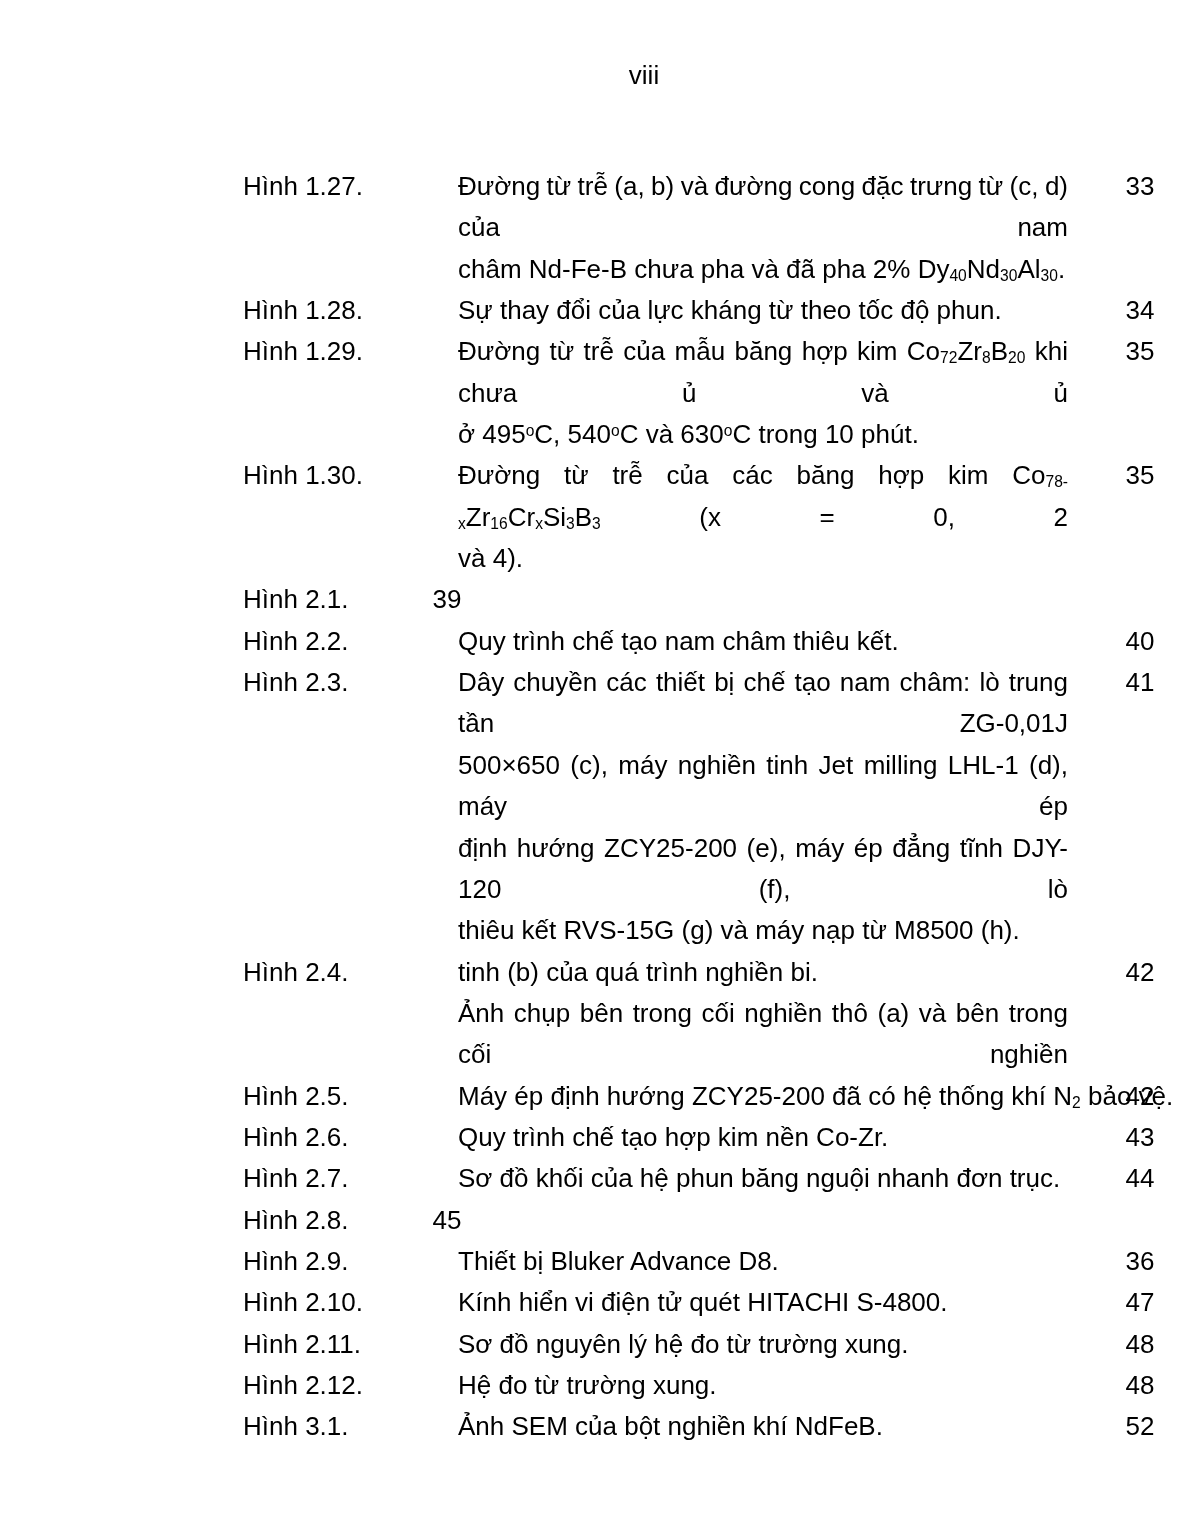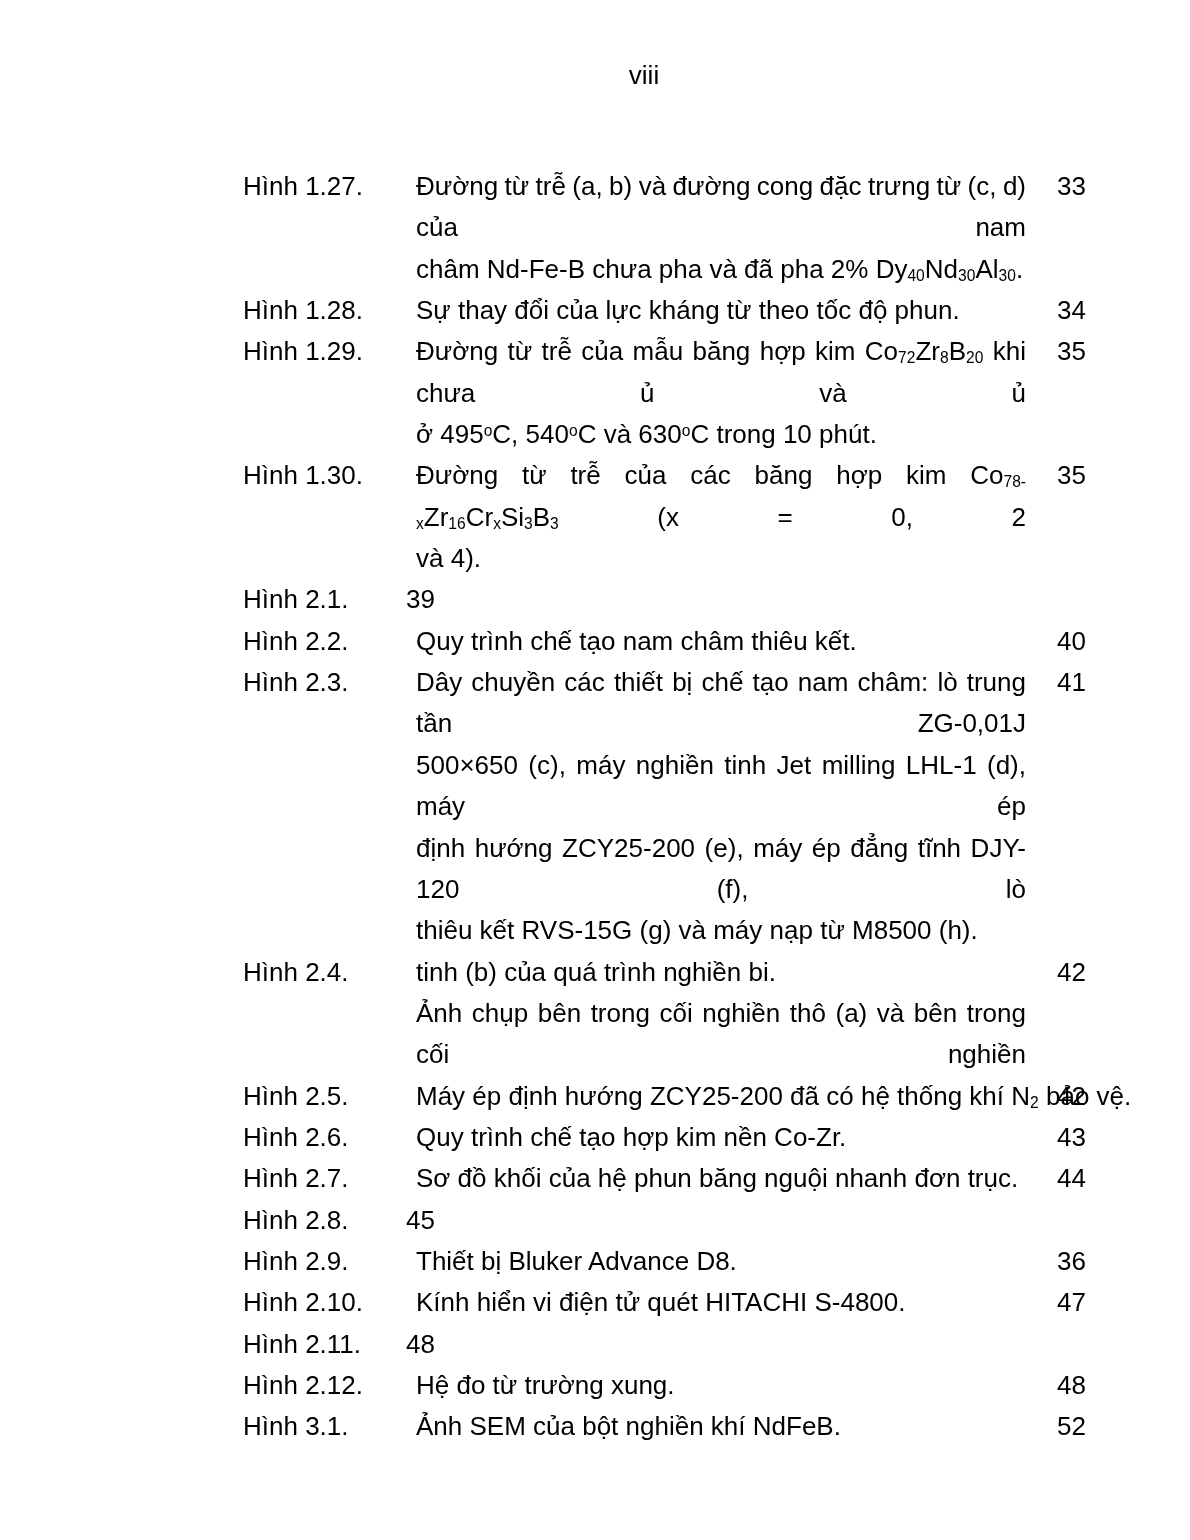--- a/index.html
+++ b/index.html
@@ -15,24 +15,24 @@
   .header{
     position:absolute;
     top:55px;left:243px;width:802px;
     text-align:center;
     line-height:41.34px;
   }
   .list{
     position:absolute;
     top:166px;left:243px;width:802px;
   }
-  .entry{display:flex;align-items:flex-start;}
+  .entry{display:flex;align-items:flex-start;gap:42px;}
   .elabel{width:132px;flex:none;line-height:41.34px;white-space:nowrap;}
   .edesc{width:610px;flex:none;margin-left:41px;}
-  .epage{width:60px;flex:none;text-align:right;line-height:41.34px;}
+  .epage{width:60px;flex:none;text-align:center;line-height:41.34px;}
   .line{display:block;line-height:41.34px;white-space:nowrap;}
   .line.j{white-space:normal;text-align:justify;text-align-last:justify;word-spacing:-1px;}
   sub.sb{font-size:.6em;line-height:0;vertical-align:-0.18em;}
   sup.sp{font-size:.6em;line-height:0;vertical-align:0.42em;}
 </style>
 </head>
 <body>
 
 <div class="page">
   <div class="header">viii</div>
@@ -132,20 +132,23 @@
       </div>
       <div class="entry">
         <div class="elabel">Hình 2.10.</div>
         <div class="edesc">
           <div class="line"><span>Kính hiển vi điện tử quét HITACHI S-4800.</span></div>
         </div>
         <div class="epage">47</div>
       </div>
       <div class="entry">
         <div class="elabel">Hình 2.11.</div>
+        <div class="edesc">
+          <div class="line"><span>Sơ đồ nguyên lý hệ đo từ trường xung.</span></div>
+        </div>
         <div class="epage">48</div>
       </div>
       <div class="entry">
         <div class="elabel">Hình 2.12.</div>
         <div class="edesc">
           <div class="line"><span>Hệ đo từ trường xung.</span></div>
         </div>
         <div class="epage">48</div>
       </div>
       <div class="entry">

